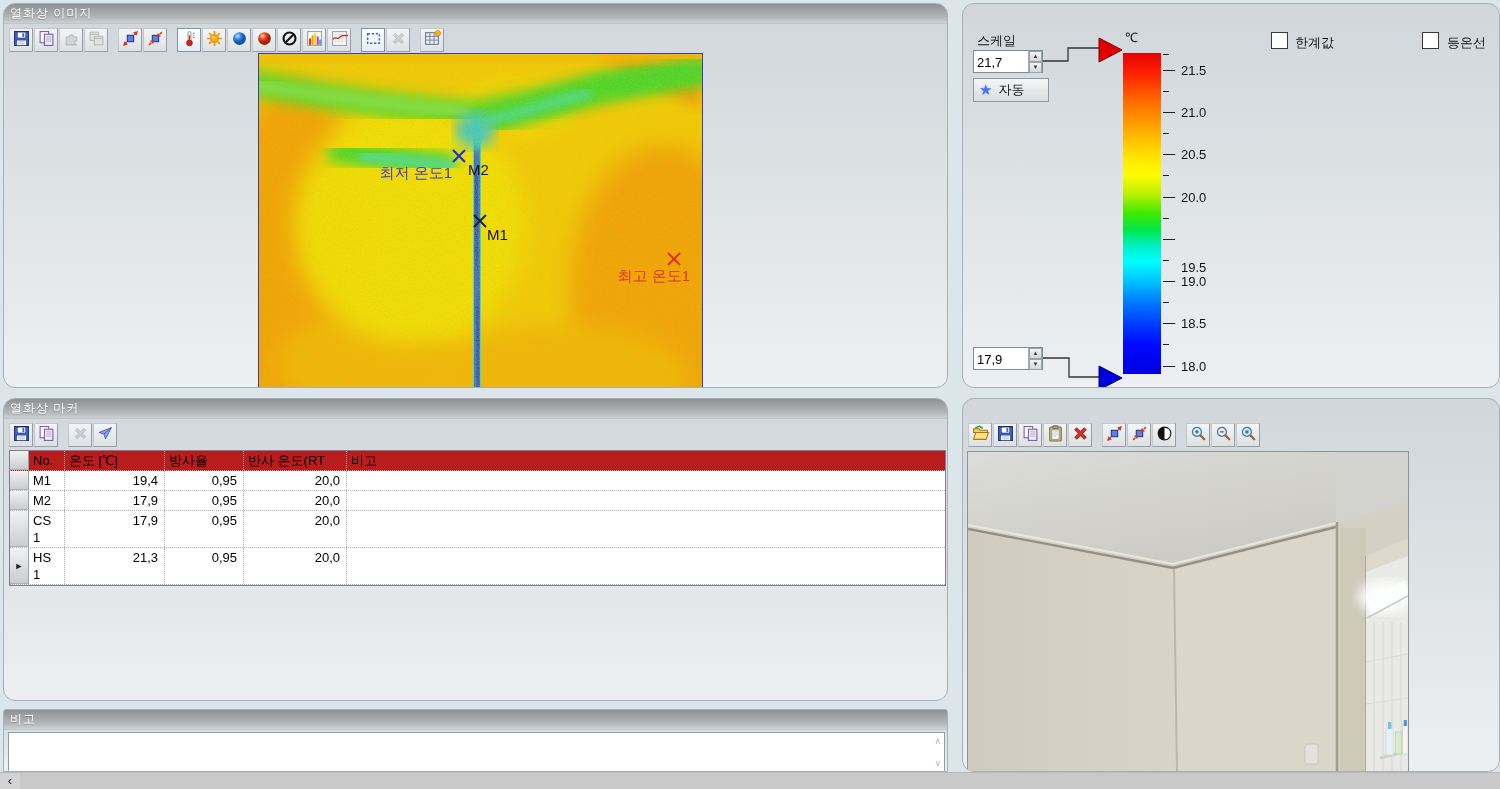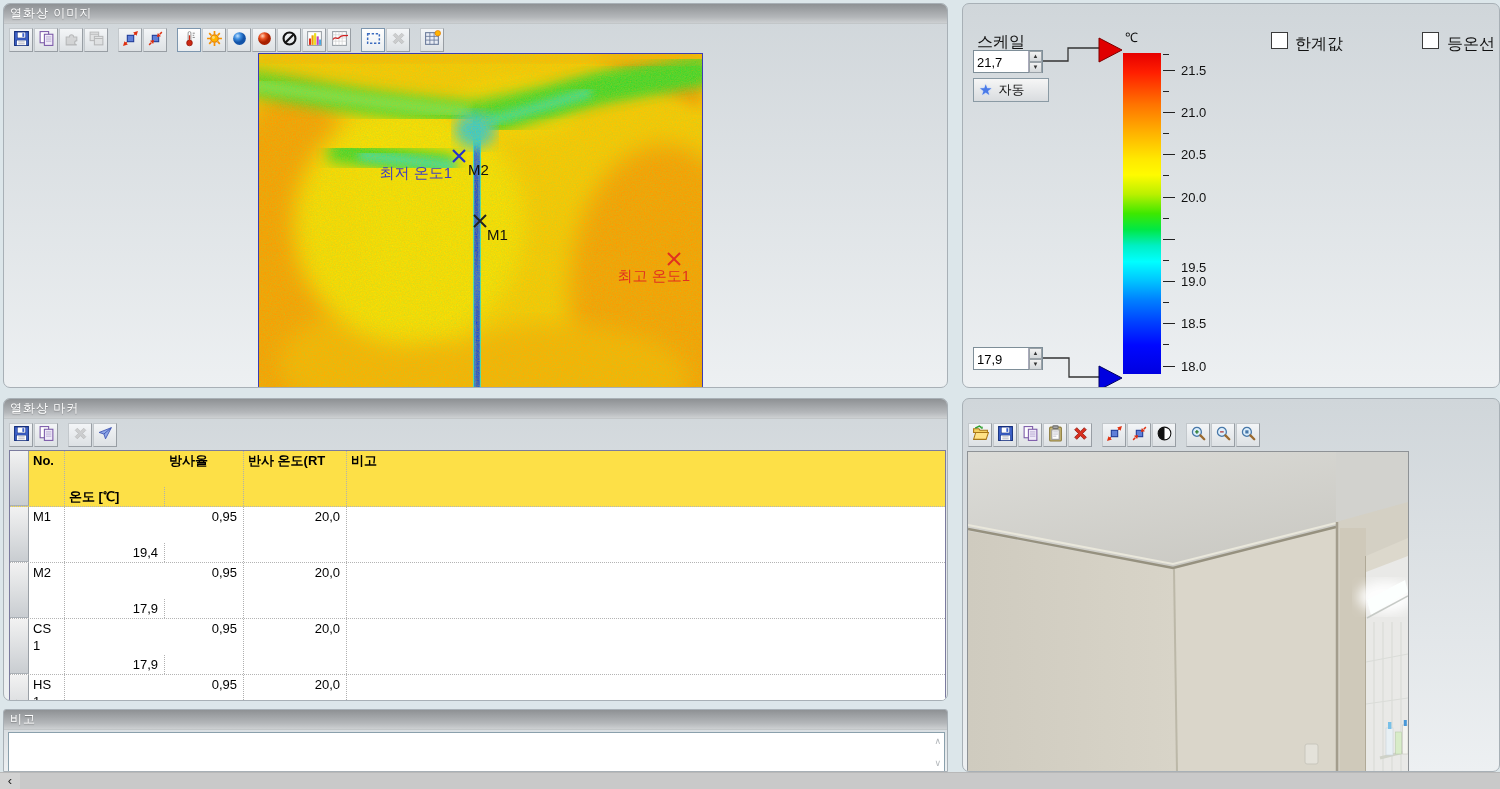--- a/index.html
+++ b/index.html
@@ -1,38 +1,38 @@
 <!DOCTYPE html>
 <html><head>
 <meta charset="utf-8">
 <style>
   html,body{margin:0;padding:0;}
   body{font-family:"Liberation Sans",sans-serif;background:#dce6ea;}
   .window{position:relative;width:1500px;height:789px;background:#dce6ea;overflow:hidden;}
 
-  .panel{position:absolute;border:1px solid #a8b0b6;border-radius:7px;
+  .panel{position:absolute;border:1px solid #a8b0b6;border-radius:12px;
          background:linear-gradient(#d0d6da,#edf0f2);box-sizing:border-box;overflow:hidden;}
   .ptitle{height:19px;line-height:19px;padding-left:6px;font-size:12px;letter-spacing:1px;color:#fff;
           background:linear-gradient(#8e9194,#b4b7ba 70%,#cdd0d2);border-bottom:1px solid #c2c6c8;
           text-shadow:0 1px 1px rgba(0,0,0,.25);}
   .toolbar{position:absolute;left:5px;top:23px;height:26px;display:flex;align-items:center;}
   .tb-btn{width:24px;height:24px;margin-right:1px;display:flex;align-items:center;justify-content:center;
           background:linear-gradient(#f3f5f7,#dde1e4);border:1px solid #c3c8cc;border-bottom-color:#989ea4;
           border-right-color:#989ea4;box-sizing:border-box;}
   .tb-btn svg{width:17px;height:17px;}
   .tb-btn.pressed{background:linear-gradient(#ffffff,#e9edf0);border:1px solid #7d96ae;}
   .tb-btn.disabled svg{filter:grayscale(1) opacity(.55);}
   .tb-sep{width:9px;height:24px;}
 
   
   .thermal-wrap{position:absolute;left:254px;top:49px;width:443px;height:333px;border:1px solid #3c3cb4;}
   .thermal-wrap svg{display:block;}
 
   
-  .lbl{position:absolute;font-size:16px;color:#111;}
+  .lbl{position:absolute;font-size:13px;color:#111;}
   .spinbox{position:absolute;width:70px;height:23px;background:#fff;border:1px solid #7e8e98;box-sizing:border-box;display:flex;}
   .spinbox input{flex:1;border:none;outline:none;font:13px "Liberation Sans",sans-serif;padding:2px 0 0 3px;width:50px;background:transparent;}
   .spinner{width:13px;display:flex;flex-direction:column;border-left:1px solid #aab;}
   .spinner div{flex:1;font-size:6px;line-height:9px;text-align:center;color:#333;
                background:linear-gradient(#f2f2f2,#d4d8db);border:1px solid #9aa2a8;}
   .auto-btn{position:absolute;width:76px;height:24px;background:linear-gradient(#f6f6f6,#d9dcdf);
             border:1px solid #8a9aa4;box-sizing:border-box;display:flex;align-items:center;font-size:13px;color:#111;}
   .auto-btn .star{color:#4a7ae8;font-size:15px;margin:0 6px 0 5px;text-shadow:0 0 2px #a8c6ff;}
   .colorbar{position:absolute;left:160px;top:49px;width:38px;height:321px;
      background:linear-gradient(to bottom,#e60000 0%,#ff1e00 6%,#ff7300 16%,#ffb300 25%,#ffe800 33%,
@@ -43,29 +43,29 @@
   .tick.major{width:12px;left:2px;}
   .tick.minor{width:6px;left:2px;}
   .ticklab{position:absolute;left:20px;font-size:13px;color:#111;transform:translateY(-50%);}
   .cbx{position:absolute;width:15px;height:15px;background:#fff;border:1px solid #3a3a3a;}
   .unit{position:absolute;font-size:13px;color:#111;}
   .connector{position:absolute;left:0;top:0;pointer-events:none;}
 
   
   .mtable{position:absolute;left:5px;top:51px;width:937px;border:1px solid #7b7b9e;background:#fff;box-sizing:border-box;font-size:13px;}
   .trow{display:flex;border-bottom:1px dotted #b4b4b4;background:#fff;}
-  .trow.header{background:#fde047;font-weight:bold;}
+  .trow.header{background:#b91c1c;}
   .tcell{box-sizing:border-box;padding:1px 4px;border-right:1px dotted #b0b0b0;overflow:hidden;line-height:17px;white-space:nowrap;}
   .tcell.num{text-align:right;padding-right:6px;}
   .rowhdr{width:19px;min-width:19px;box-sizing:border-box;background:linear-gradient(#f2f2f2,#c9cdd1);
           border-right:1px solid #9aa0a6;border-bottom:1px solid #aab0b6;display:flex;align-items:center;justify-content:center;
           font-size:9px;color:#222;}
   .c-no{width:36px;min-width:36px;}
   .c-no .wrapbox{width:24px;word-break:break-all;white-space:normal;}
-  .c-temp{width:100px;min-width:100px;margin-top:36px;}
+  .c-temp{width:100px;min-width:100px;}
   .c-emi{width:79px;min-width:79px;}
   .c-rt{width:103px;min-width:103px;}
   .c-note{flex:1;border-right:none;}
 
   
   .photo-wrap{position:absolute;left:4px;top:52px;width:440px;height:320px;border:1px solid #8e9296;background:#d8d4ca;}
   .photo-wrap svg{display:block;}
 
   
   .remarks-box{position:absolute;left:4px;top:22px;width:937px;height:41px;background:#fff;border:1px solid #8aa0ac;box-sizing:border-box;}

